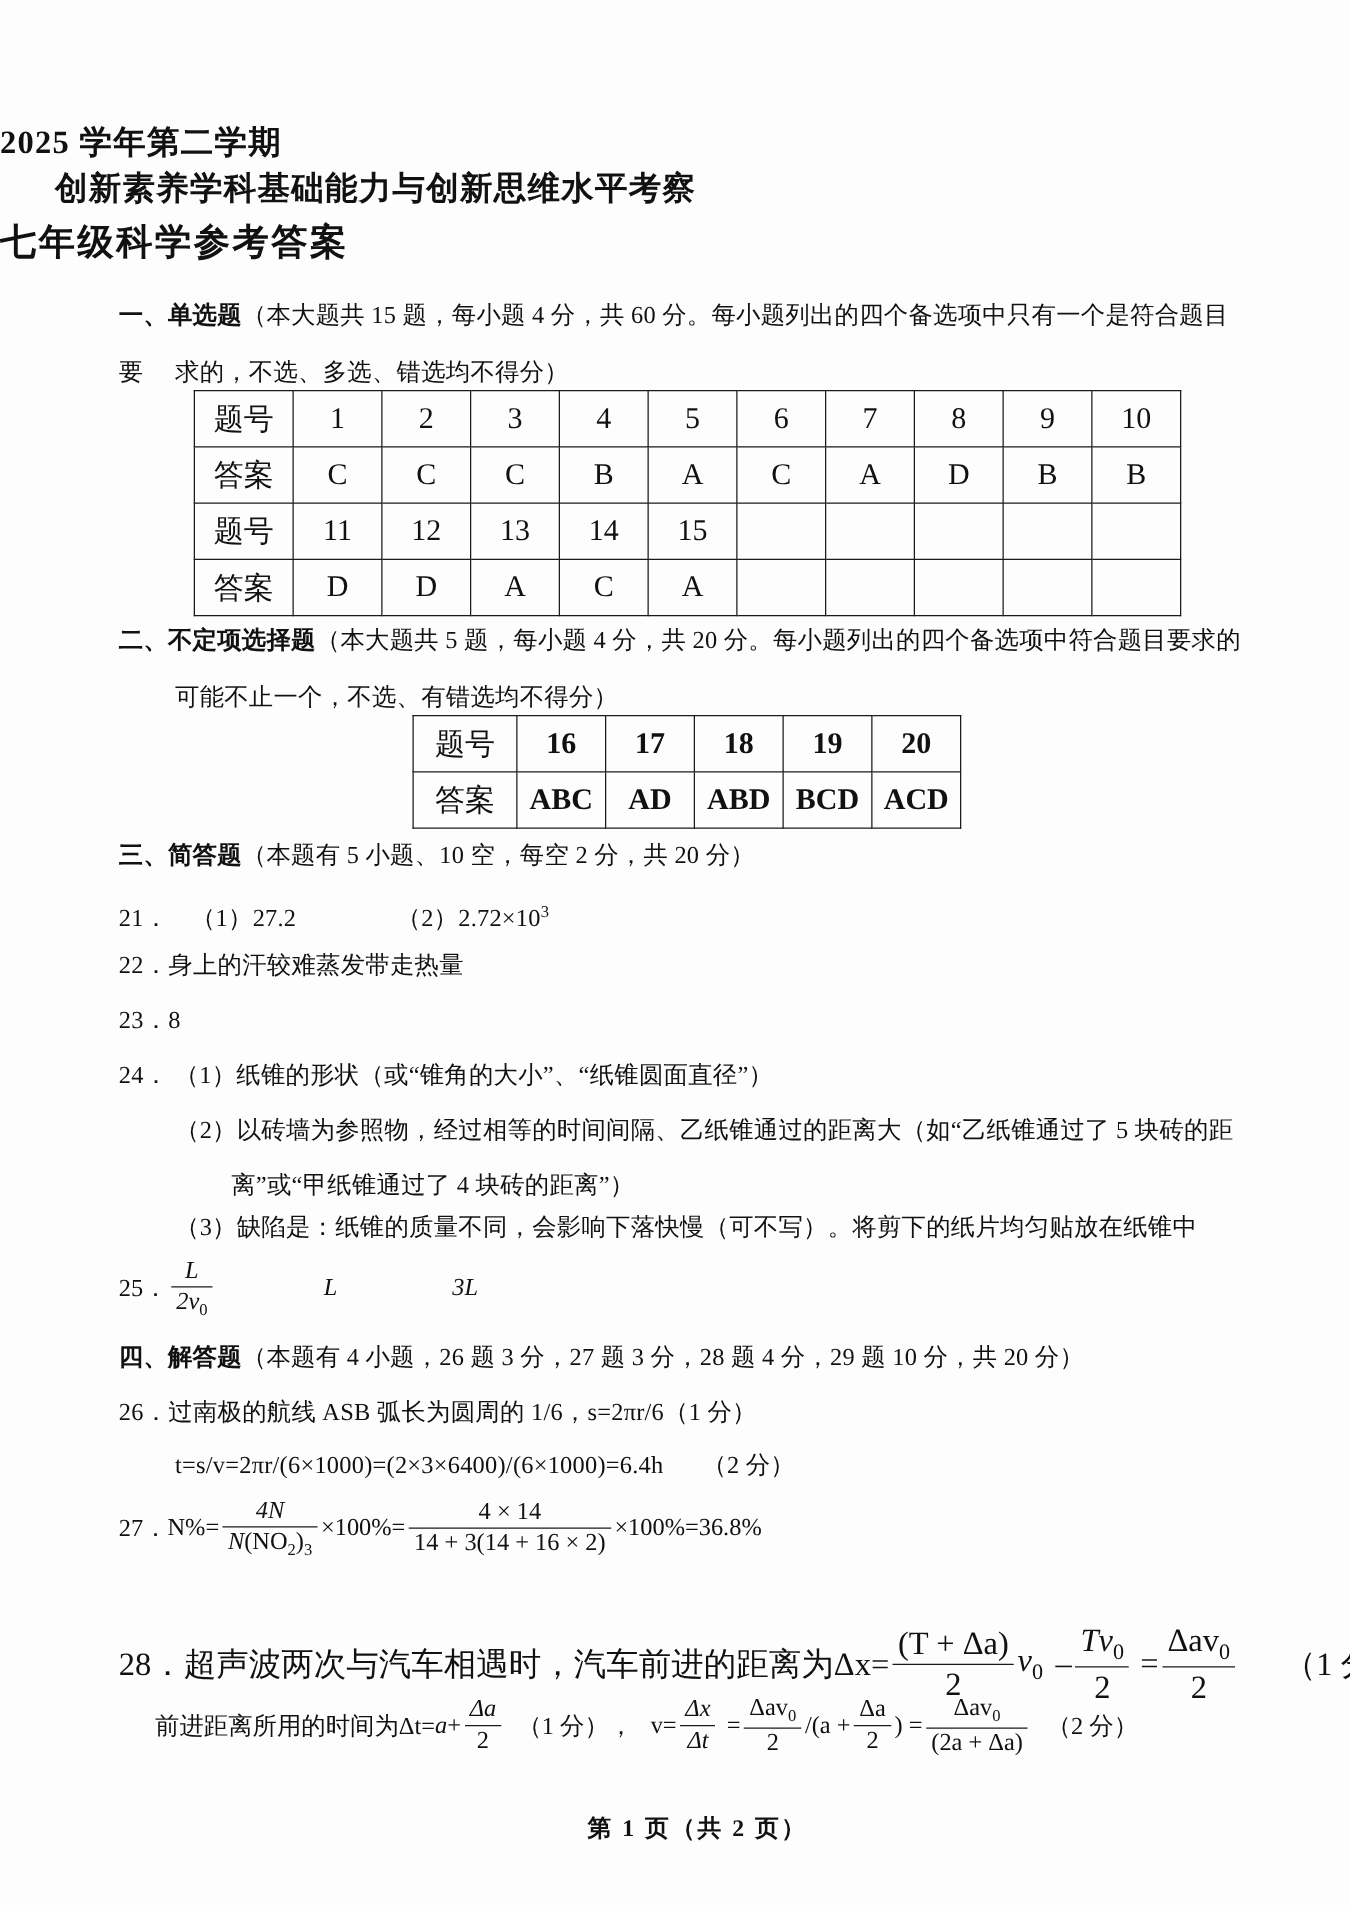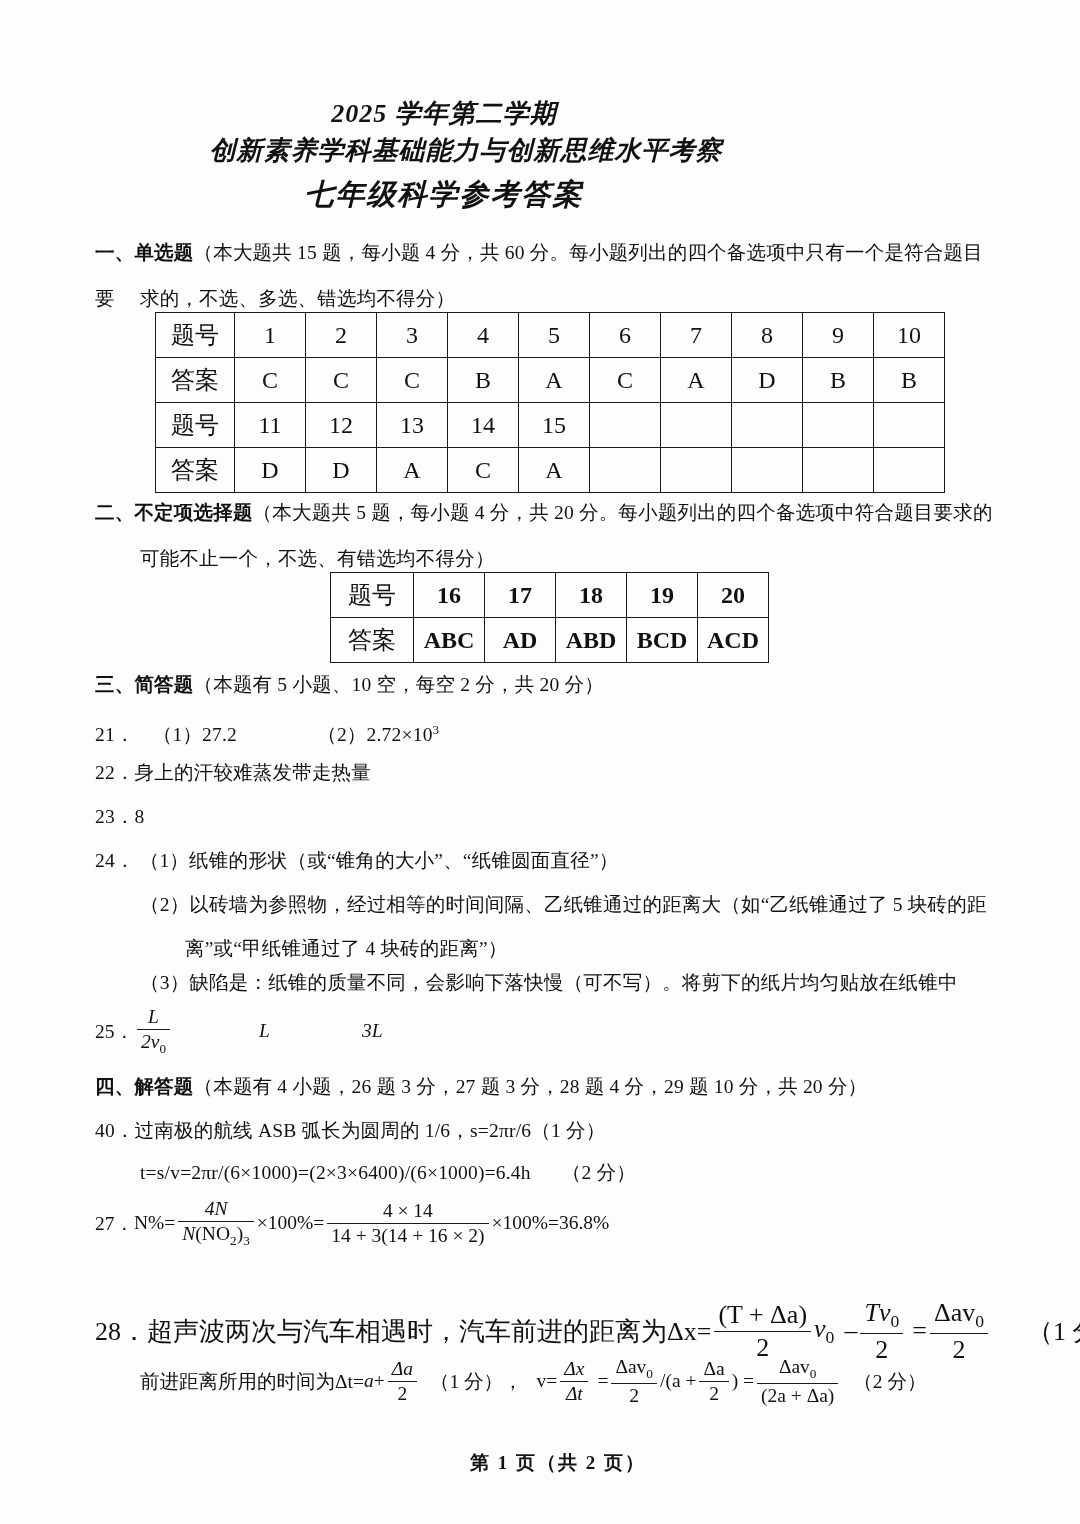--- a/index.html
+++ b/index.html
@@ -17,22 +17,20 @@
     overflow: hidden;
     box-sizing: border-box;
   }
 
   
   .title-block {
     position: absolute;
     top: 96px;
     left: 0;
     width: 888px;
-    text-align: center;
-    font-style: italic;
   }
   .title-line1 {
     font-size: 26px;
     font-weight: bold;
     letter-spacing: 1px;
     line-height: 36px;
     font-family: "Liberation Serif", "DejaVu Serif", serif;
   }
   .title-line2 {
     font-size: 26px;
@@ -269,21 +267,21 @@
     <span class="it">L</span>
     <span class="gap2"></span>
     <span class="it">3L</span>
   </div>
 
   <div class="body-text" style="top:1064px; left:95px; width:920px;">
     <span class="sec-head">四、解答题</span><span>（本题有 4 小题，26 题 3 分，27 题 3 分，28 题 4 分，29 题 10 分，共 20 分）</span>
   </div>
 
   <div class="body-text" style="top:1108px; left:95px; width:920px;">
-    <span>40．</span><span>过南极的航线 ASB 弧长为圆周的 1/6，s=2πr/6（1 分）</span>
+    <span>26．</span><span>过南极的航线 ASB 弧长为圆周的 1/6，s=2πr/6（1 分）</span>
   </div>
   <div class="body-text" style="top:1150px; left:140px; width:920px;">
     <span>t=s/v=2πr/(6×1000)=(2×3×6400)/(6×1000)=6.4h</span>
     <span class="scoretag" style="margin-left:26px;">（2 分）</span>
   </div>
 
   <div class="row-flex" style="position:absolute; top:1198px; left:95px; font-size:19.5px;">
     <span>27．</span>
     <span>N%=</span>
     <span class="frac">
@@ -315,21 +313,21 @@
     <span style="display:inline-block;width:6px;"></span>
     <span>=</span>
     <span class="frac">
       <span class="num"><span>Δav</span><sub>0</sub></span>
       <span class="den">2</span>
     </span>
     <span style="display:inline-block;width:36px;"></span>
     <span>（1 分）</span>
   </div>
 
-  <div class="row-flex" style="position:absolute; top:1356px; left:140px; font-size:19.5px;">
+  <div class="row-flex" style="position:absolute; top:1356px; left:124px; font-size:19.5px;">
     <span>前进距离所用的时间为Δt=</span>
     <span class="it">a</span>
     <span>+</span>
     <span class="frac">
       <span class="num it">Δa</span>
       <span class="den">2</span>
     </span>
     <span style="display:inline-block;width:10px;"></span>
     <span>（1 分）</span>
     <span>，</span>

